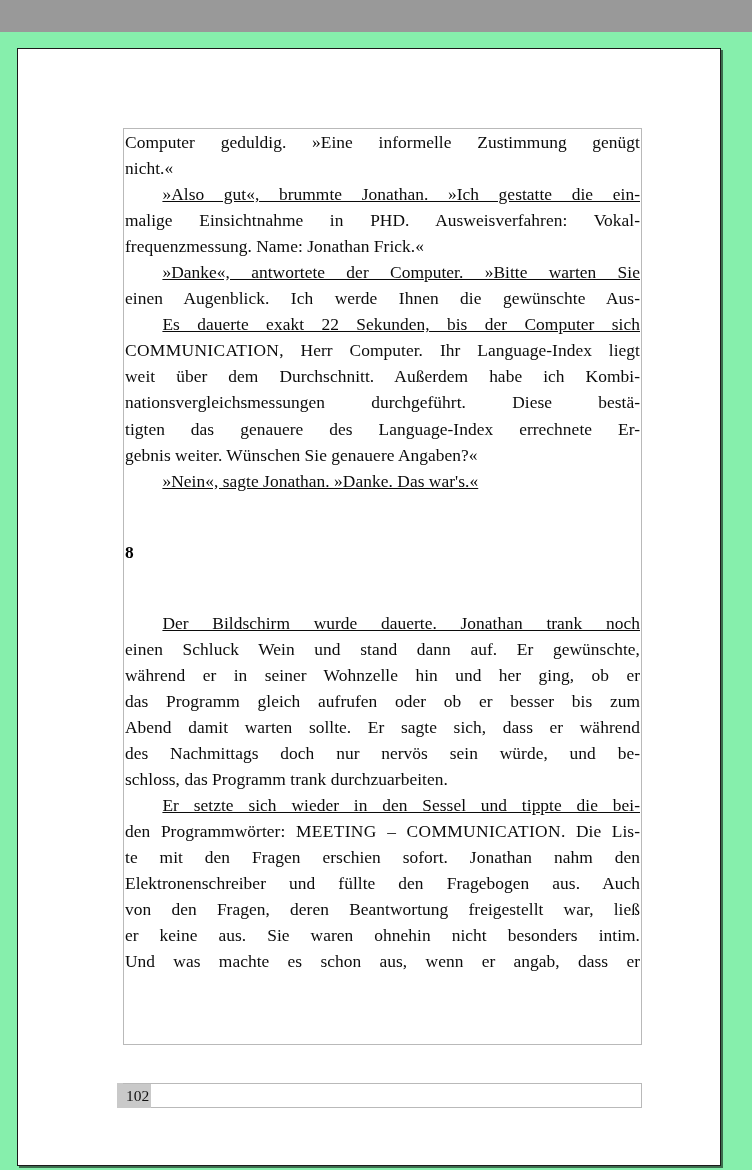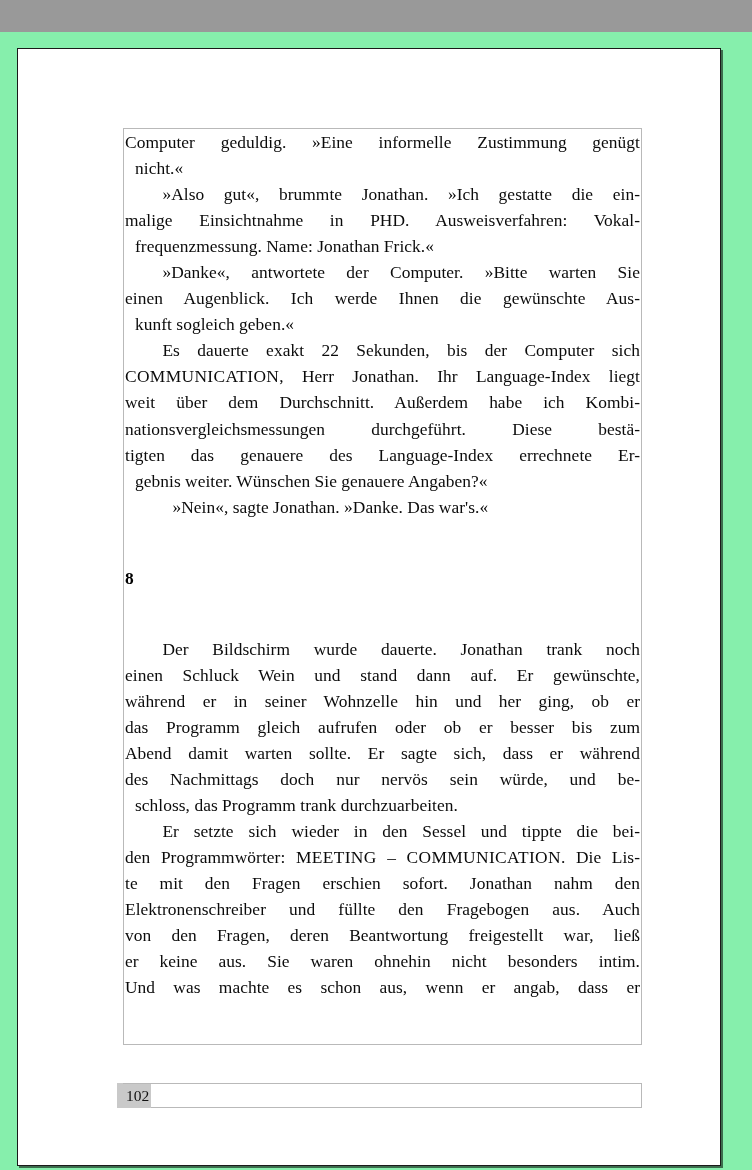--- a/index.html
+++ b/index.html
@@ -67,24 +67,24 @@
 
   
   .ln {
     display: block;
     text-align: justify;
     text-align-last: justify;
     white-space: pre-wrap;
   }
   .ln.last {
     text-align-last: left;
-    padding-left: 10px;
   }
   .ln.indent {
     text-indent: 2.15em;
+    text-decoration: underline;
   }
 
   
   .smallcaps {
     font-variant: small-caps;
     font-size: 1.0em;
     letter-spacing: 0.02em;
   }
 
   
@@ -157,26 +157,25 @@
 
         <p>
           <span class="ln indent">»Also gut«, brummte Jonathan. »Ich gestatte die ein-</span>
           <span class="ln">malige Einsichtnahme in PHD. Ausweisverfahren: Vokal-</span>
           <span class="ln last">frequenzmessung. Name: Jonathan Frick.«</span>
         </p>
 
         <p>
           <span class="ln indent">»Danke«, antwortete der Computer. »Bitte warten Sie</span>
           <span class="ln">einen Augenblick. Ich werde Ihnen die gewünschte Aus-</span>
-          <span class="ln last">kunft sogleich geben.«</span>
         </p>
 
         <p>
           <span class="ln indent">Es dauerte exakt 22 Sekunden, bis der Computer sich</span>
-          <span class="ln"><span class="smallcaps">COMMUNICATION</span><span>, Herr Jonathan. Ihr Language-Index liegt</span></span>
+          <span class="ln"><span class="smallcaps">COMMUNICATION</span><span>, Herr Computer. Ihr Language-Index liegt</span></span>
           <span class="ln">weit über dem Durchschnitt. Außerdem habe ich Kombi-</span>
           <span class="ln">nationsvergleichsmessungen durchgeführt. Diese bestä-</span>
           <span class="ln">tigten das genauere des Language-Index errechnete Er-</span>
           <span class="ln last">gebnis weiter. Wünschen Sie genauere Angaben?«</span>
         </p>
 
         <p>
           <span class="ln last indent">»Nein«, sagte Jonathan. »Danke. Das war's.«</span>
         </p>
 

